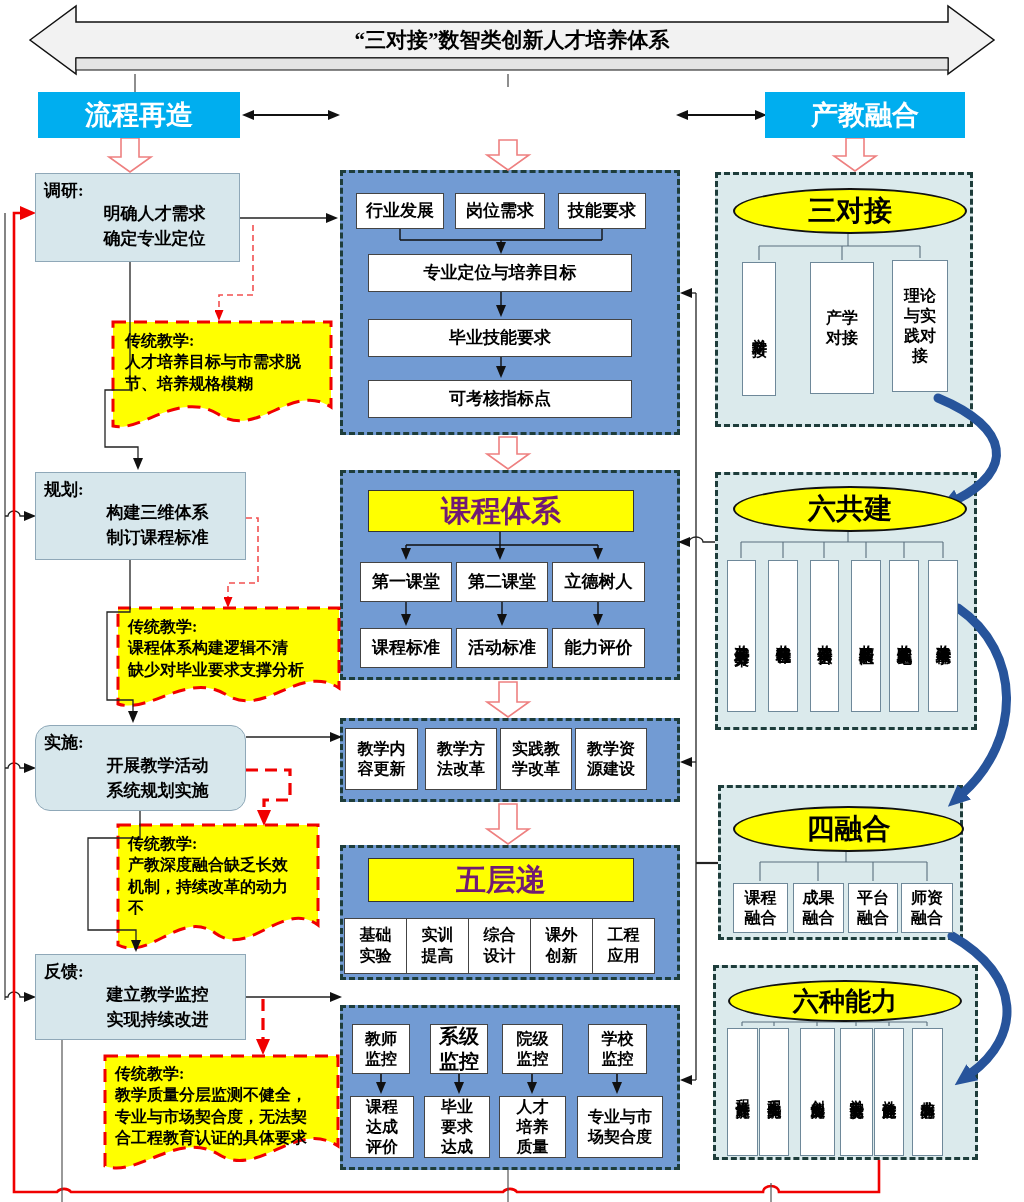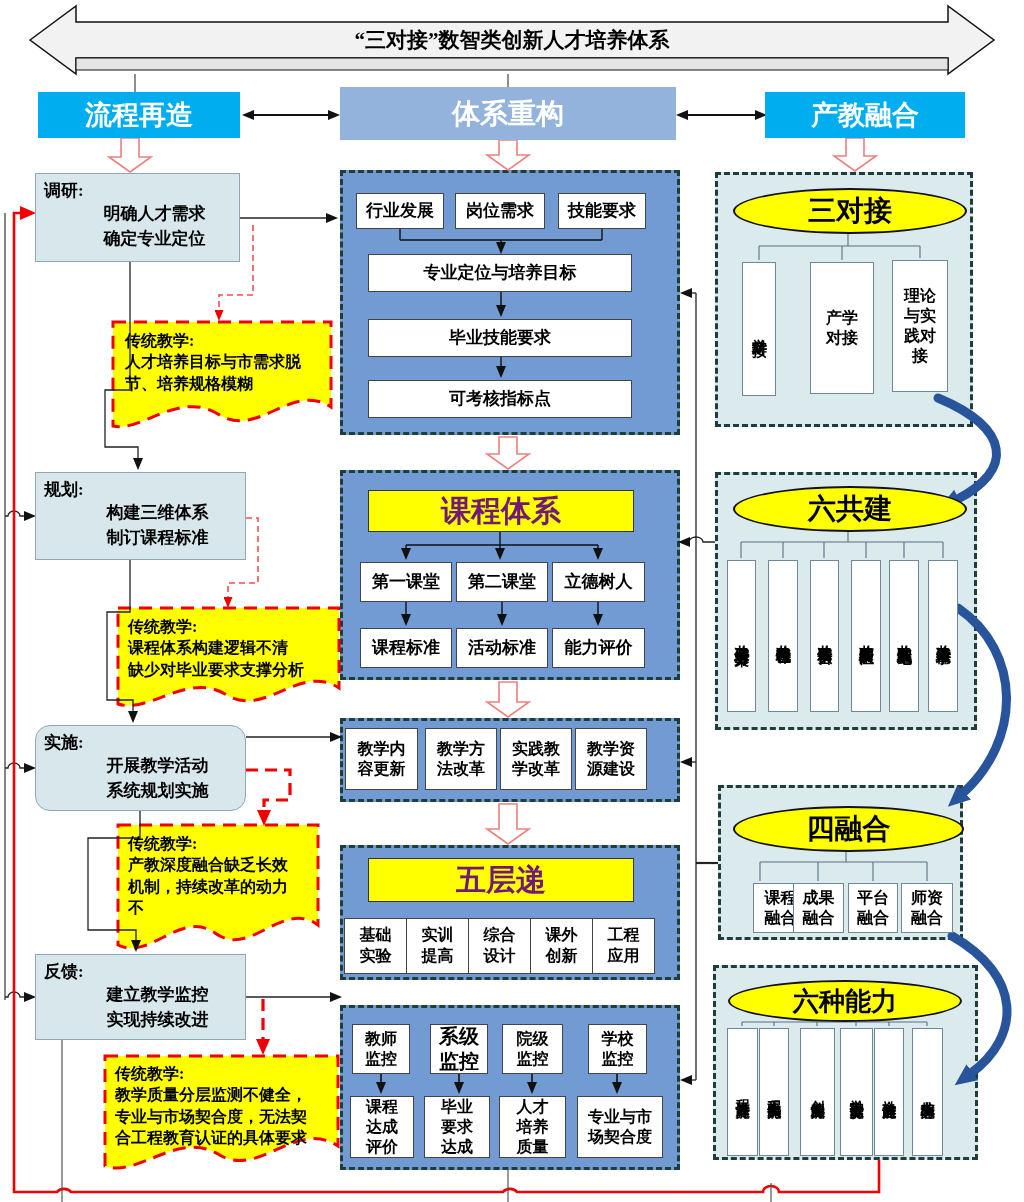--- a/index.html
+++ b/index.html
@@ -155,21 +155,20 @@
     <g stroke="#27549B" stroke-width="9" fill="none" stroke-linecap="round">
       <path d="M938 398 C1010 428 1015 470 956 500" marker-end="url(#mblu)"></path>
       <path d="M958 608 C1022 652 1022 740 962 794" marker-end="url(#mblu)"></path>
       <path d="M952 936 C1022 976 1022 1036 970 1074" marker-end="url(#mblu)"></path>
     </g>
   </svg>
 
   <div class="bannertxt" style="left:80px;top:24px;width:864px;height:32px;font-size:21px;">“三对接”数智类创新人才培养体系</div>
 
   <div class="hdr" style="left:38px;top:92px;width:202px;height:46px;background:#00AEEF;font-size:27px;">流程再造</div>
-  <div class="hdr" style="left:340px;top:87px;width:336px;height:53px;background:#93B2DC;font-size:28px;">体系重构</div>
   <div class="hdr" style="left:765px;top:92px;width:200px;height:46px;background:#00AEEF;font-size:27px;">产教融合</div>
 
   <div class="lbox" style="left:35px;top:173px;width:205px;height:89px;">
     <span class="tag">调研:</span>
     <div class="lines">
         <div>明确人才需求</div>
         <div>确定专业定位</div>
       </div>
   </div>
   <div class="lbox" style="left:35px;top:472px;width:211px;height:88px;">
@@ -262,21 +261,21 @@
 
   <div class="ell" style="left:733px;top:486px;width:230px;height:42px;font-size:28px;">六共建</div>
   <div class="bx soft vert" style="left:727px;top:560px;width:29px;height:152px;font-size:15px;">共建培养方案</div>
   <div class="bx soft vert" style="left:768px;top:560px;width:30px;height:152px;font-size:15px;">共建特色课程</div>
   <div class="bx soft vert" style="left:810px;top:560px;width:29px;height:152px;font-size:15px;">共建实训平台</div>
   <div class="bx soft vert" style="left:851px;top:560px;width:30px;height:152px;font-size:15px;">共建师资队伍</div>
   <div class="bx soft vert" style="left:889px;top:560px;width:30px;height:152px;font-size:15px;">共建实践基地</div>
   <div class="bx soft vert" style="left:928px;top:560px;width:30px;height:152px;font-size:15px;">共建毕业需求</div>
 
   <div class="ell" style="left:733px;top:806px;width:227px;height:42px;font-size:28px;">四融合</div>
-  <div class="bx soft" style="left:733px;top:883px;width:55px;height:50px;font-size:16px;padding:0 4px;margin-left:20px;">课程融合</div>
+  <div class="bx soft" style="left:733px;top:883px;width:55px;height:50px;font-size:16px;padding:0 4px;">课程融合</div>
   <div class="bx soft" style="left:793px;top:883px;width:51px;height:50px;font-size:16px;padding:16px 8px;">成果融合</div>
   <div class="bx soft" style="left:848px;top:883px;width:50px;height:50px;font-size:16px;padding:0 8px;">平台融合</div>
   <div class="bx soft" style="left:901px;top:883px;width:52px;height:50px;font-size:16px;padding:0 9px;">师资融合</div>
 
   <div class="ell" style="left:728px;top:980px;width:230px;height:38px;font-size:26px;">六种能力</div>
   <div class="bx soft vert" style="left:727px;top:1028px;width:31px;height:128px;font-size:14px;">程序设计能力</div>
   <div class="bx soft vert" style="left:759px;top:1028px;width:30px;height:128px;font-size:14px;">工程实践能力</div>
   <div class="bx soft vert" style="left:800px;top:1028px;width:35px;height:128px;font-size:14px;">创新他业能力</div>
   <div class="bx soft vert" style="left:840px;top:1028px;width:33px;height:128px;font-size:14px;">学科竞赛能力</div>
   <div class="bx soft vert" style="left:874px;top:1028px;width:30px;height:128px;font-size:14px;">社会适应能力</div>

